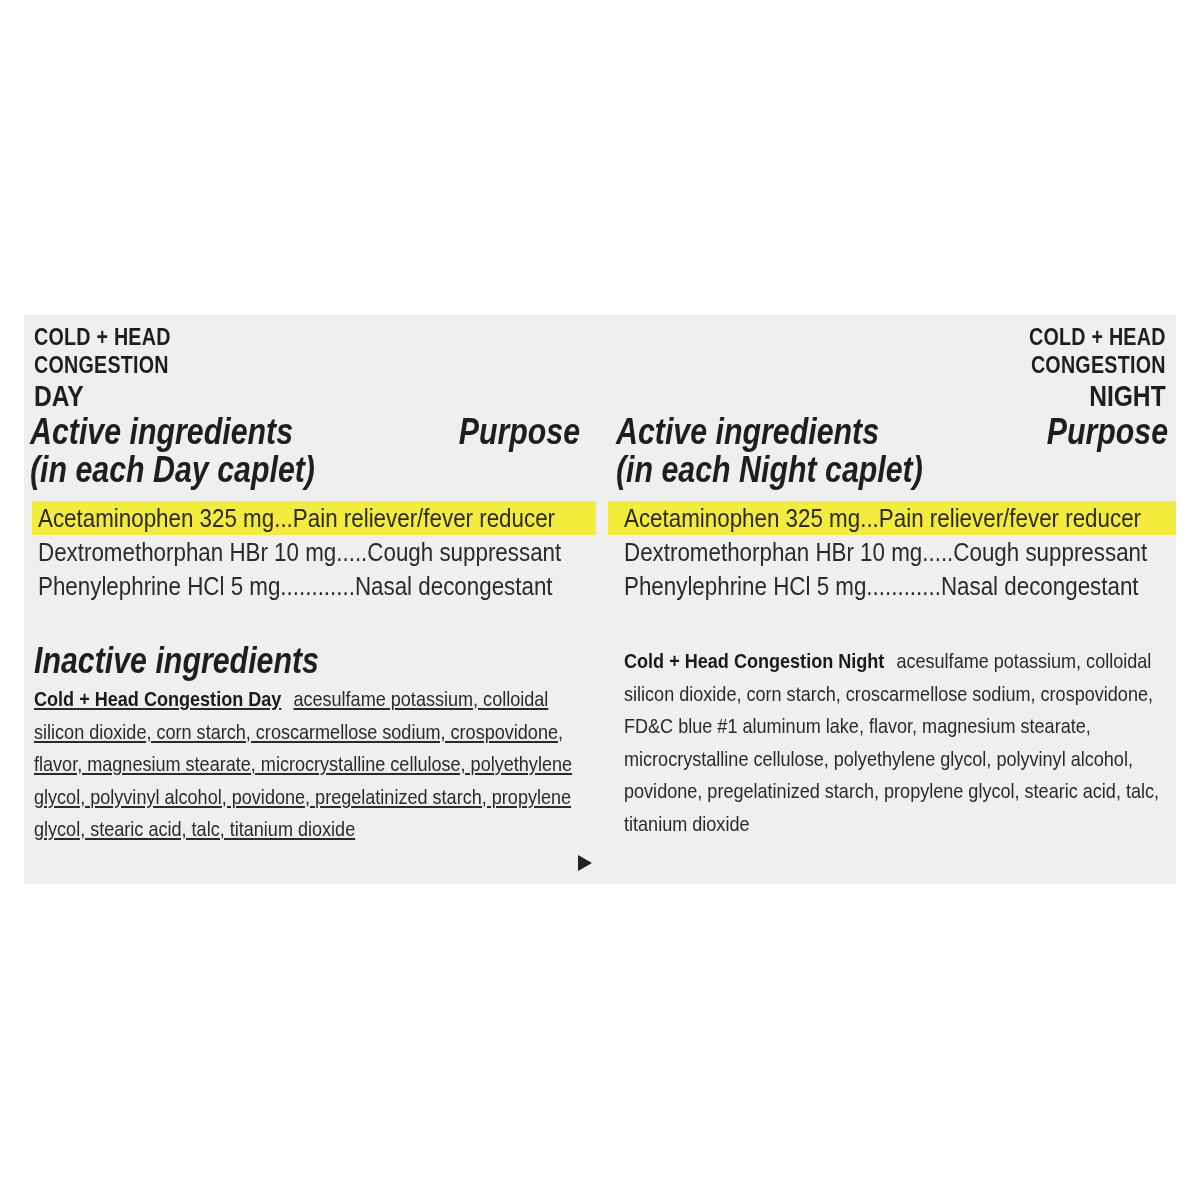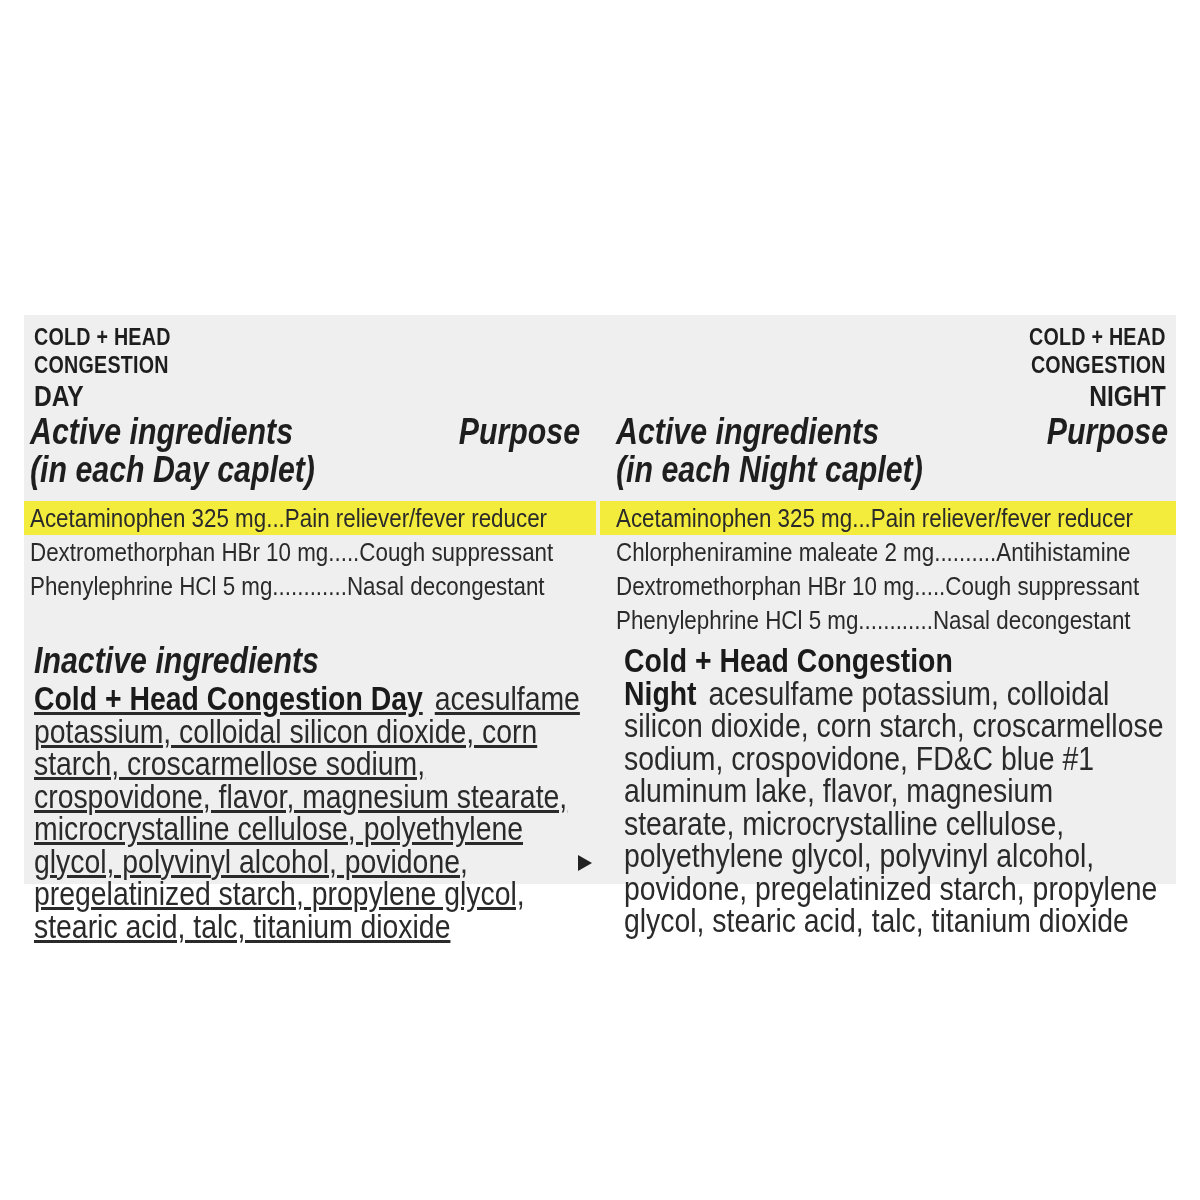--- a/index.html
+++ b/index.html
@@ -20,37 +20,37 @@
   .heading { position: absolute; font-style: italic; font-weight: bold; font-size: 37px;
              line-height: 38px; color: #1e1e1e; transform: scaleX(0.82); transform-origin: left top;
              white-space: nowrap; }
   .purpose { position: absolute; font-style: italic; font-weight: bold; font-size: 37px;
              line-height: 38px; color: #1e1e1e; transform: scaleX(0.82); transform-origin: right top; }
   .left .heading { left: 6px; top: 98px; }
   .left .purpose { right: 16px; top: 98px; }
   .right .heading { left: 20px; top: 98px; }
   .right .purpose { right: 8px; top: 98px; }
 
-  .ing-list { position: absolute; left: 0; right: 0; text-decoration: underline; }
+  .ing-list { position: absolute; left: 8px; right: 0; text-decoration: underline; }
   .left .ing-list { top: 186px; }
   .right .ing-list { top: 186px; }
   .ing { height: 34px; line-height: 34px; font-size: 26px; color: #2a2a2a; white-space: nowrap;
          position: relative; }
   .ing span.txt { display: inline-block; transform: scaleX(0.86); transform-origin: left center; }
   .left .ing { padding-left: 6px; }
   .right .ing { padding-left: 20px; }
   .ing.hl { background: #f4ec3c; }
   .left .ing.hl { margin-right: 0; }
   .right .ing.hl { margin-left: 4px; padding-left: 16px; margin-right: 0; }
 
   .inactive-title { position: absolute; left: 10px; top: 326px; font-style: italic; font-weight: bold;
                     font-size: 37px; line-height: 40px; color: #1e1e1e; transform: scaleX(0.82);
                     transform-origin: left top; white-space: nowrap; }
 
-  .inactive-body { position: absolute; font-size: 33px; line-height: 32.5px; color: #2a2a2a; }
+  .inactive-body { position: absolute; font-size: 21px; line-height: 32.5px; color: #2a2a2a; }
   .inactive-body .inner { transform: scaleX(0.86); transform-origin: left top; width: 116%; }
   .left .inactive-body { left: 10px; top: 368px; width: 560px; text-decoration: underline; }
   .right .inactive-body { left: 28px; top: 330px; width: 548px; }
   .inactive-body b { font-weight: bold; color: #1a1a1a; margin-right: 14px; }
 
   .arrow { position: absolute; left: 554px; top: 540px; width: 0; height: 0;
            border-top: 8px solid transparent; border-bottom: 8px solid transparent;
            border-left: 14px solid #222; }
 </style>
 </head>
@@ -96,21 +96,20 @@
     </div>
 
     <div class="heading">
       <div>Active ingredients</div>
       <div>(in each Night caplet)</div>
     </div>
     <div class="purpose">Purpose</div>
 
     <div class="ing-list">
       <div class="ing hl"><span class="txt">Acetaminophen 325 mg...Pain reliever/fever reducer</span></div>
-      <div class="ing"><span class="txt">Chlorpheniramine maleate 2 mg..........Antihistamine</span></div>
       <div class="ing"><span class="txt">Dextromethorphan HBr 10 mg.....Cough suppressant</span></div>
       <div class="ing"><span class="txt">Phenylephrine HCl 5 mg............Nasal decongestant</span></div>
     </div>
 
     <div class="inactive-body">
       <div class="inner">
         <b>Cold + Head Congestion Night</b><span>acesulfame potassium, colloidal silicon dioxide, corn starch, croscarmellose sodium, crospovidone, FD&amp;C blue #1 aluminum lake, flavor, magnesium stearate, microcrystalline cellulose, polyethylene glycol, polyvinyl alcohol, povidone, pregelatinized starch, propylene glycol, stearic acid, talc, titanium dioxide</span>
       </div>
     </div>
   </div>

